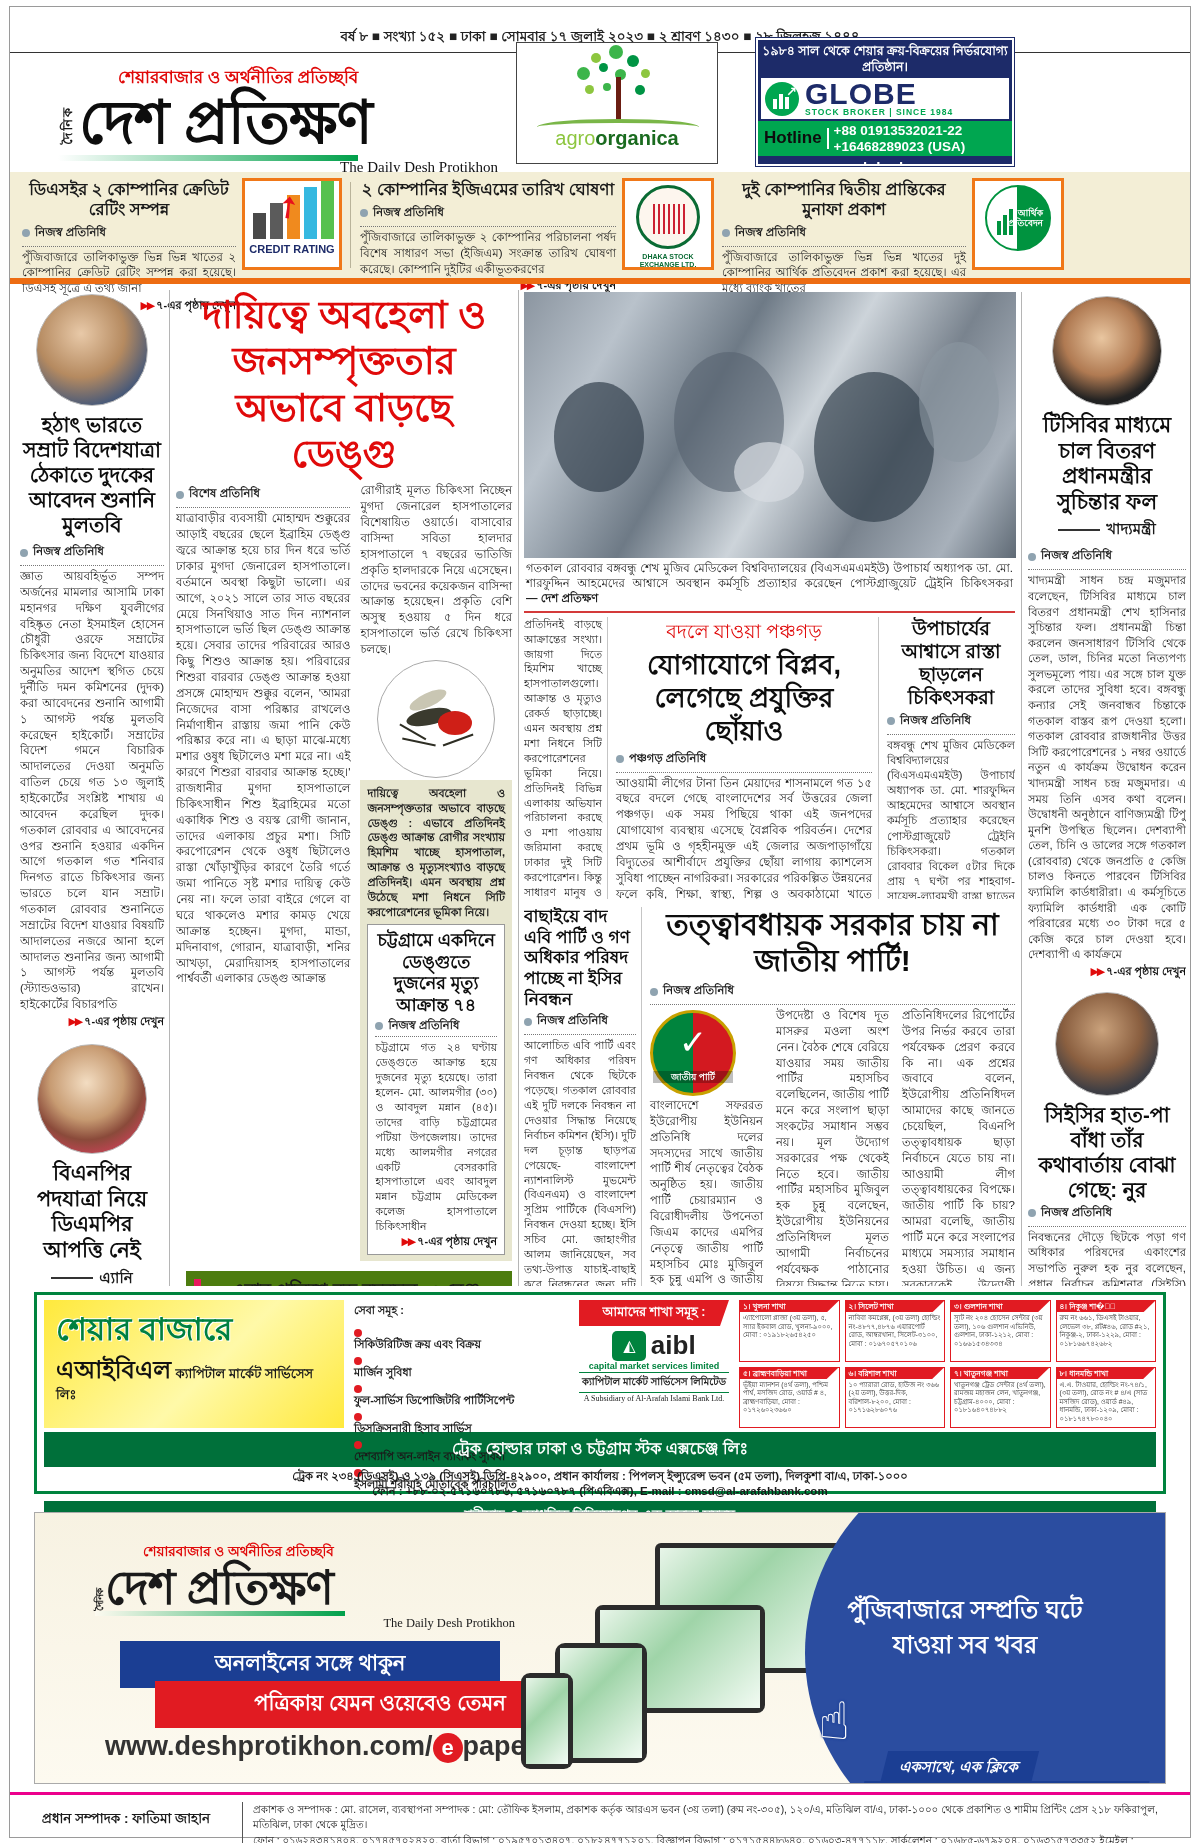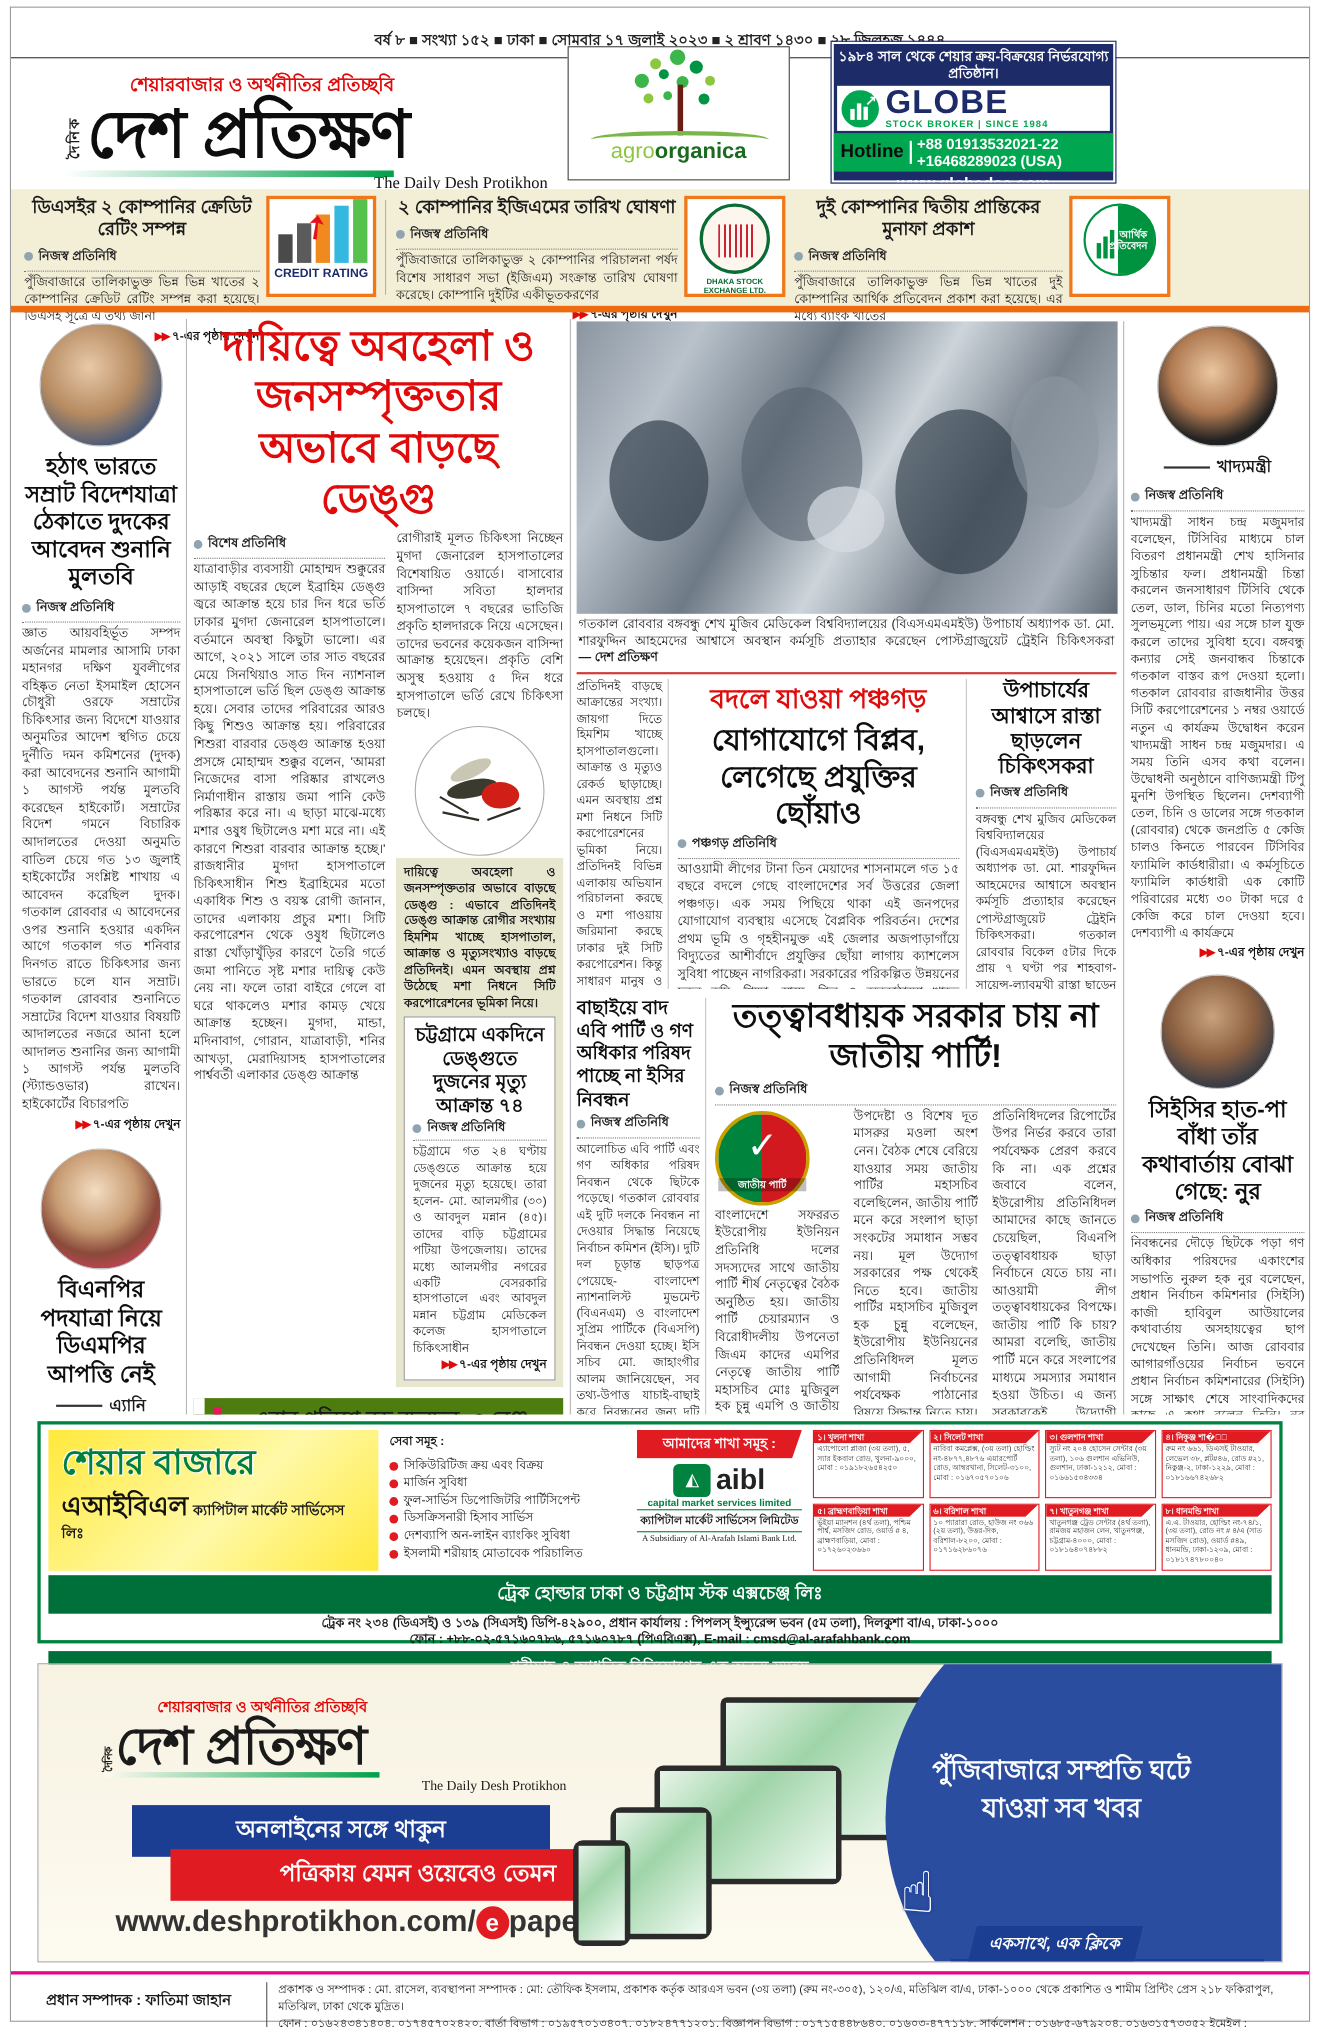--- a/index.html
+++ b/index.html
@@ -60,21 +60,21 @@
   .round-logo { border-radius:50%; margin:4px auto; position:relative; overflow:hidden; }
   .tiny-label { font-size:7px; text-align:center; color:#0a6b34; font-weight:bold; line-height:1.1; }
 
   
   .colband { overflow:hidden; }
   .portrait { border-radius:50%; margin:4px auto 6px; display:block; border:1px solid #bbb; }
   .hl { font-weight:bold; text-align:center; line-height:1.22; color:#0d0d0d; }
   .attr-row { display:flex; align-items:center; justify-content:center; gap:6px; font-weight:bold; font-size:15px; margin:3px 0; }
   .attr-row .dash { width:42px; border-top:2px solid #333; }
   .redhl { color:#e00a0a; }
-  .kicker-red { color:#e00a0a; font-weight:bold; text-align:center; font-size:24px; }
+  .kicker-red { color:#e00a0a; font-weight:normal; text-align:center; font-size:19px; }
   .colsep { border-right:1px solid #b5b5b5; }
   .photo-box { background:linear-gradient(120deg,#8b95a0 0%,#b9c2cb 18%,#6e7a86 38%,#cdd4da 55%,#79838e 72%,#a7b0ba 88%,#5f6a75 100%); position:relative; overflow:hidden; }
   .photo-box .blob { position:absolute; border-radius:50%; }
   .caption { font-size:11.5px; line-height:1.3; text-align:justify; padding:3px 2px; }
   .caption .credit { font-weight:bold; white-space:nowrap; }
   .cap-rule { border-top:2px solid #d43a3a; margin:2px 0 4px; }
   .pink-kick { background:#4d7c0f; border-left:10px solid #fff; position:relative; padding:8px 10px 8px 22px; text-align:center; font-weight:bold; font-size:19px; line-height:1.25; }
   .pink-kick .bar { position:absolute; left:8px; top:8px; bottom:8px; width:7px; background:#e8185e; }
   .red-underline { border-top:2.5px solid #cc0000; margin:4px 0 6px; }
   .olive { background:#e7e6cf; padding:6px 7px; font-size:11px; text-align:justify; line-height:1.35; }
@@ -92,21 +92,21 @@
   
   .aibl-ad { left:34px; top:1292px; width:1132px; height:202px; border:3px solid #00833e; background:#fff; padding:5px 7px; }
   .aibl-top { display:flex; gap:10px; height:128px; }
   .promo { width:300px; background:linear-gradient(135deg,#ffe93c,#fff9a8 55%,#ffe93c); padding:5px 12px; flex:0 0 auto; }
   .promo-title { color:#008040; font-size:31px; font-weight:bold; text-shadow:1px 1px 0 #fff,-1px -1px 0 #fff; }
   .promo-lines { font-size:13.5px; font-weight:bold; line-height:1.35; margin:3px 0; }
   .promo-co { font-size:24px; font-weight:bold; color:#111; line-height:1.05; }
   .promo-co-sub { font-size:13px; font-weight:bold; }
   .services { width:215px; flex:0 0 auto; padding-top:2px; }
   .services h4 { font-size:11px; margin-bottom:4px; }
-  .svc { display:flex; align-items:flex-start; font-size:11px; font-weight:normal; line-height:1.45; }
+  .svc { display:flex; align-items:flex-start; font-size:11px; font-weight:bold; line-height:1.45;flex-direction:column; }
   .svc .rdot { width:8px; height:8px; border-radius:50%; background:#e11b22; margin:4px 5px 0 0; flex:0 0 auto; }
   .aibl-mid { width:150px; flex:0 0 auto; text-align:center; }
   .ribbon-red { background:#e11b22; color:#fff; font-weight:bold; font-size:12.5px; padding:3px 4px; clip-path:polygon(0 0,100% 0,94% 100%,0 100%); margin-bottom:4px; }
   .aibl-logo-glyph { width:34px; height:30px; background:#00833e; border-radius:5px; color:#fff; font-size:16px; line-height:30px; display:inline-block; vertical-align:middle; }
   .aibl-word { font-size:26px; font-weight:bold; color:#222; vertical-align:middle; }
   .aibl-en { font-size:9px; color:#00833e; font-weight:bold; }
   .aibl-bn { font-size:10px; font-weight:bold; border-top:1px solid #00833e; border-bottom:1px solid #00833e; margin:1px 0; padding:1px 0; }
   .aibl-sub { font-size:8px; font-family:"Liberation Serif",serif; }
   .branches { flex:1; display:grid; grid-template-columns:repeat(4,1fr); grid-template-rows:1fr 1fr; gap:5px; }
   .bcard { border:1px solid #e11b22; background:#fff; font-size:6.8px; line-height:1.25; overflow:hidden; }
@@ -383,20 +383,21 @@
             </div>
           <span>বাংলাদেশে সফররত ইউরোপীয় ইউনিয়ন প্রতিনিধি দলের সদস্যদের সাথে জাতীয় পার্টি শীর্ষ নেতৃত্বের বৈঠক অনুষ্ঠিত হয়। জাতীয় পার্টি চেয়ারম্যান ও বিরোধীদলীয় উপনেতা জিএম কাদের এমপির নেতৃত্বে জাতীয় পার্টি মহাসচিব মোঃ মুজিবুল হক চুন্নু এমপি ও জাতীয় পার্টি চেয়ারম্যানের উপদেষ্টা ও বিশেষ দূত মাসরুর মওলা অংশ নেন। বৈঠক শেষে বেরিয়ে যাওয়ার সময় জাতীয় পার্টির মহাসচিব বলেছিলেন, জাতীয় পার্টি মনে করে সংলাপ ছাড়া সংকটের সমাধান সম্ভব নয়। মূল উদ্যোগ সরকারের পক্ষ থেকেই নিতে হবে। জাতীয় পার্টির মহাসচিব মুজিবুল হক চুন্নু বলেছেন, ইউরোপীয় ইউনিয়নের প্রতিনিধিদল মূলত আগামী নির্বাচনের পর্যবেক্ষক পাঠানোর বিষয়ে সিদ্ধান্ত নিতে চায়। প্রতিনিধিদলের রিপোর্টের উপর নির্ভর করবে তারা পর্যবেক্ষক প্রেরণ করবে কি না। এক প্রশ্নের জবাবে বলেন, ইউরোপীয় প্রতিনিধিদল আমাদের কাছে জানতে চেয়েছিল, বিএনপি তত্ত্বাবধায়ক ছাড়া নির্বাচনে যেতে চায় না। আওয়ামী লীগ তত্ত্বাবধায়কের বিপক্ষে। জাতীয় পার্টি কি চায়? আমরা বলেছি, জাতীয় পার্টি মনে করে সংলাপের মাধ্যমে সমস্যার সমাধান হওয়া উচিত। এ জন্য সরকারকেই উদ্যোগী হতে হবে। গত শনিবার দুপুরে গুলশান-২ এ বৈঠক হয়। তিনি আরও বলেন, নির্বাচন গ্রহণযোগ্য করতে সরকার ও নির্বাচন কমিশনের ভূমিকা অনেক বেশি। রাজনৈতিক সমস্যা আলোচনার মাধ্যমেই সমাধান করতে হবে। আওয়ামী লীগ ও বিএনপি এক দফা নিয়ে আছে। বিএনপি সরকারের পদত্যাগ চায়। আর, আওয়ামী লীগ শেখ হাসিনার অধীনে নির্বাচন চায়। তিনি বলেন, জাতীয় পার্টির এক দফা হচ্ছে আমরা সুষ্ঠু নির্বাচন চাই। অবাধ, সুষ্ঠু ও গ্রহণযোগ্য নির্বাচনের স্বার্থে সরকারকেই সংলাপের উদ্যোগ নিতে হবে। দেশের মানুষও একটি গ্রহণযোগ্য নির্বাচন চায়। আগামী জাতীয় সংসদ নির্বাচনের পরিবেশ মূল্যায়ন করতে রিকার্ডো চেলারির</span>
           
         </div>
       </div>
     </div>
   </div>
 
   <div class="abs colband" style="left:1028px;top:292px;width:158px;height:994px;">
     <div class="portrait" style="width:110px;height:110px;background:radial-gradient(circle at 45% 38%,#e9c6a0 0%,#b07a52 42%,#222 70%,#101820 100%);"></div>
+    <div class="hl" style="font-size:21px;">টিসিবির মাধ্যমে চাল বিতরণ প্রধানমন্ত্রীর সুচিন্তার ফল</div>
     <div class="attr-row">
         <span class="dash"></span>
         <span>খাদ্যমন্ত্রী</span>
       </div>
     <div class="byline">
         <span class="dot"></span>
         <span>নিজস্ব প্রতিনিধি</span>
       </div>
     <div class="dotted"></div>
     <div class="body" style="font-size:11.3px;">খাদ্যমন্ত্রী সাধন চন্দ্র মজুমদার বলেছেন, টিসিবির মাধ্যমে চাল বিতরণ প্রধানমন্ত্রী শেখ হাসিনার সুচিন্তার ফল। প্রধানমন্ত্রী চিন্তা করলেন জনসাধারণ টিসিবি থেকে তেল, ডাল, চিনির মতো নিত্যপণ্য সুলভমূল্যে পায়। এর সঙ্গে চাল যুক্ত করলে তাদের সুবিধা হবে। বঙ্গবন্ধু কন্যার সেই জনবান্ধব চিন্তাকে গতকাল বাস্তব রূপ দেওয়া হলো। গতকাল রোববার রাজধানীর উত্তর সিটি করপোরেশনের ১ নম্বর ওয়ার্ডে নতুন এ কার্যক্রম উদ্বোধন করেন খাদ্যমন্ত্রী সাধন চন্দ্র মজুমদার। এ সময় তিনি এসব কথা বলেন। উদ্বোধনী অনুষ্ঠানে বাণিজ্যমন্ত্রী টিপু মুনশি উপস্থিত ছিলেন। দেশব্যাপী তেল, চিনি ও ডালের সঙ্গে গতকাল (রোববার) থেকে জনপ্রতি ৫ কেজি চালও কিনতে পারবেন টিসিবির ফ্যামিলি কার্ডধারীরা। এ কর্মসূচিতে ফ্যামিলি কার্ডধারী এক কোটি পরিবারের মধ্যে ৩০ টাকা দরে ৫ কেজি করে চাল দেওয়া হবে। দেশব্যাপী এ কার্যক্রমে</div>

